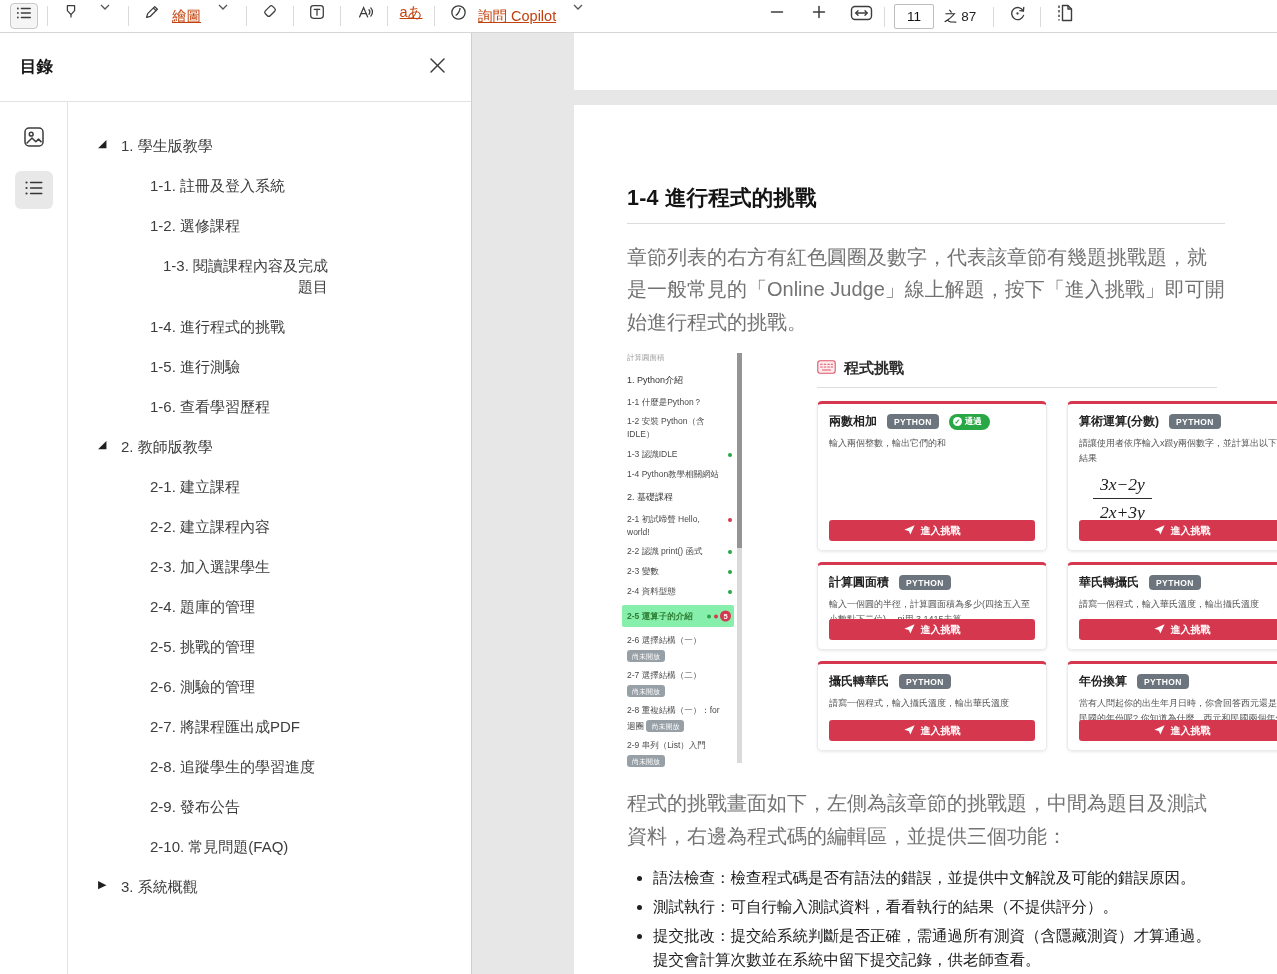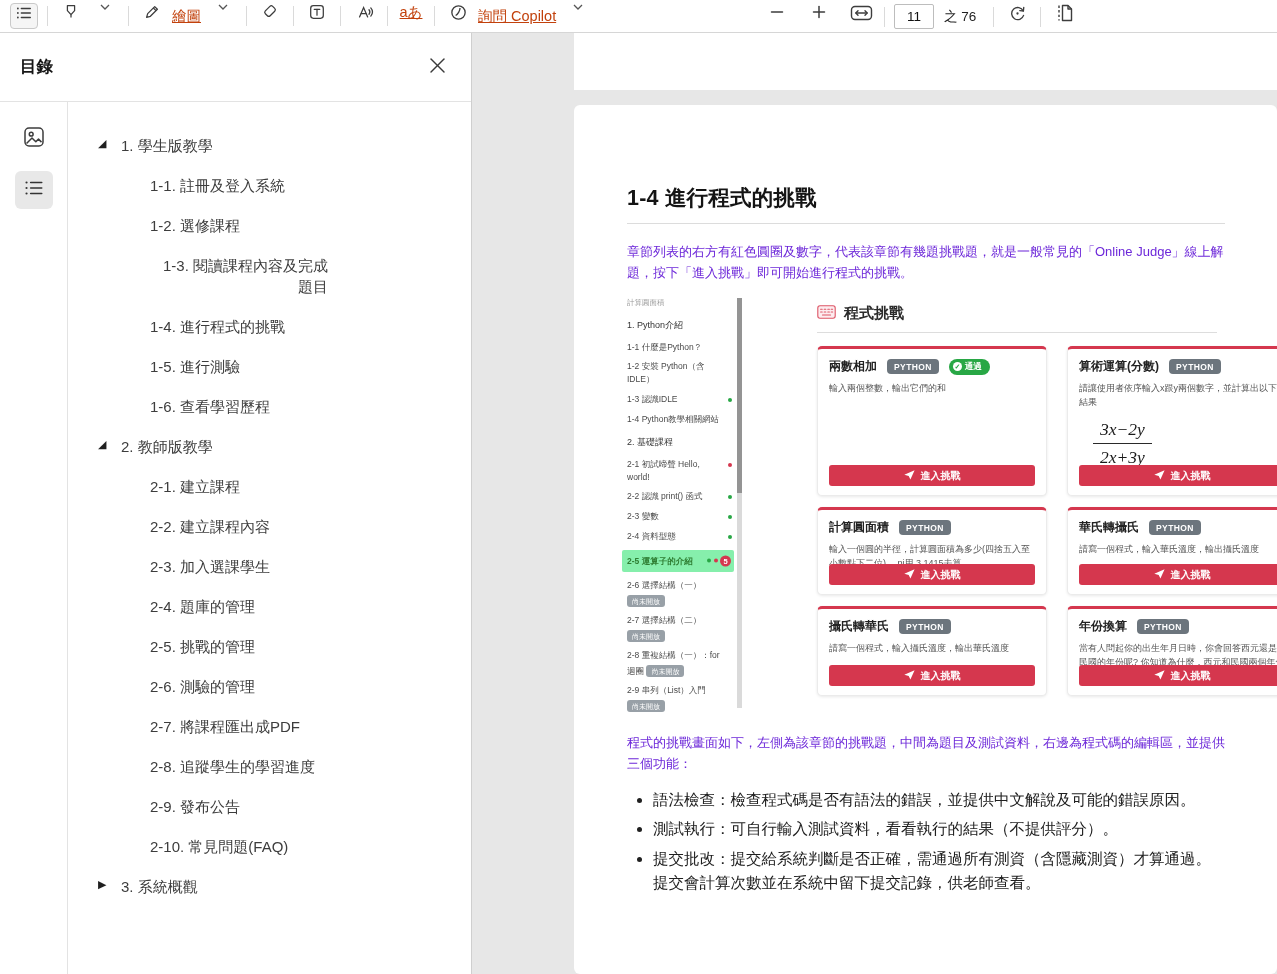--- a/index.html
+++ b/index.html
@@ -39,26 +39,26 @@
   .toc-list { flex:1; padding:33px 0 0 30px; overflow:hidden; }
   .toc-row { display:flex; align-items:flex-start; margin-bottom:19px; color:#3d3d3d; font-size:15px; line-height:1.4; }
   .toc-tri { width:13px; font-size:11px; color:#1f1f1f; margin-right:10px; padding-top:1px; flex:none; }
   .toc-row.lvl1 { margin-left:52px; }
   .toc-row.lvl1 .toc-lbl { max-width:178px;text-align:right; }
 
   
   .pdf-bg { flex:1; position:relative; background:#e7e7e7; }
   .page-prev { position:absolute; left:102px; right:0; top:0; height:57px; background:#fff; }
   .page { position:absolute; left:102px; right:0; top:72px; bottom:0; background:#fff;
-          padding:78px 52px 0 53px;border-radius:6px; }
+          padding:78px 52px 0 53px; }
 
   .doc-h2 { font-size:21.5px; font-weight:600; color:#141414; margin-bottom:11px; letter-spacing:.2px; }
   .doc-h2 .hnum { font-weight:bold; }
   .doc-hr { border:none; border-top:1px solid #dcdcdc; margin:0 0 17px; }
-  .doc-p { font-size:13px; line-height:1.62; color:#6d28d9; }
+  .doc-p { font-size:20px; line-height:1.62; color:#737373; }
 
   
   .shot { position:relative; height:412px; margin:15px 0 22px; }
   .outline { position:absolute; left:0; top:0; width:107px; font-size:8.5px; color:#4a4a4a; }
   .outline-title { font-size:7.5px; color:#999; margin-bottom:9px; }
   .o-item { position:relative; margin-bottom:7px; line-height:1.5; padding-right:11px; }
   .o-item.o-section { font-size:9px; color:#333; margin:11px 0 8px; padding-right:0; }
   .o-item.o-sel { background:#86efac; color:var(--sel-green); font-weight:bold;
                   padding:5px 30px 5px 5px; margin-left:-5px; border-radius:2px; }
   .mini-dot { width:4px; height:4px; border-radius:50%; display:inline-block; flex:none; }
@@ -230,21 +230,21 @@
         <svg width="23" height="18" viewBox="0 0 23 18" fill="none" stroke="#3d3d3d" stroke-width="1.4" stroke-linecap="round" stroke-linejoin="round">
           <rect x="1.5" y="2.5" width="20" height="13" rx="3.5"></rect>
           <line x1="6" y1="9" x2="17" y2="9"></line>
             <polyline points="8,6.8 5.8,9 8,11.2"></polyline>
             <polyline points="15,6.8 17.2,9 15,11.2"></polyline>
         </svg>
         </span>
     </div>
     <div class="tb-sep"></div>
     <input class="page-input" value="11" style="">
-    <span class="page-total">之 76</span>
+    <span class="page-total">之 87</span>
     <div class="tb-sep"></div>
     <div class="tb-btn">
       <span>
         <svg width="19" height="19" viewBox="0 0 20 20" fill="none" stroke="#3d3d3d" stroke-width="1.4" stroke-linecap="round">
           <path d="M16 7.2A6.4 6.4 0 1 0 16.4 12"></path>
             <polyline points="16.6,3.6 16.2,7.4 12.4,7"></polyline>
           <circle cx="10" cy="10" r="1.2" fill="#3d3d3d" stroke="none"></circle>
         </svg>
         </span>
     </div>

